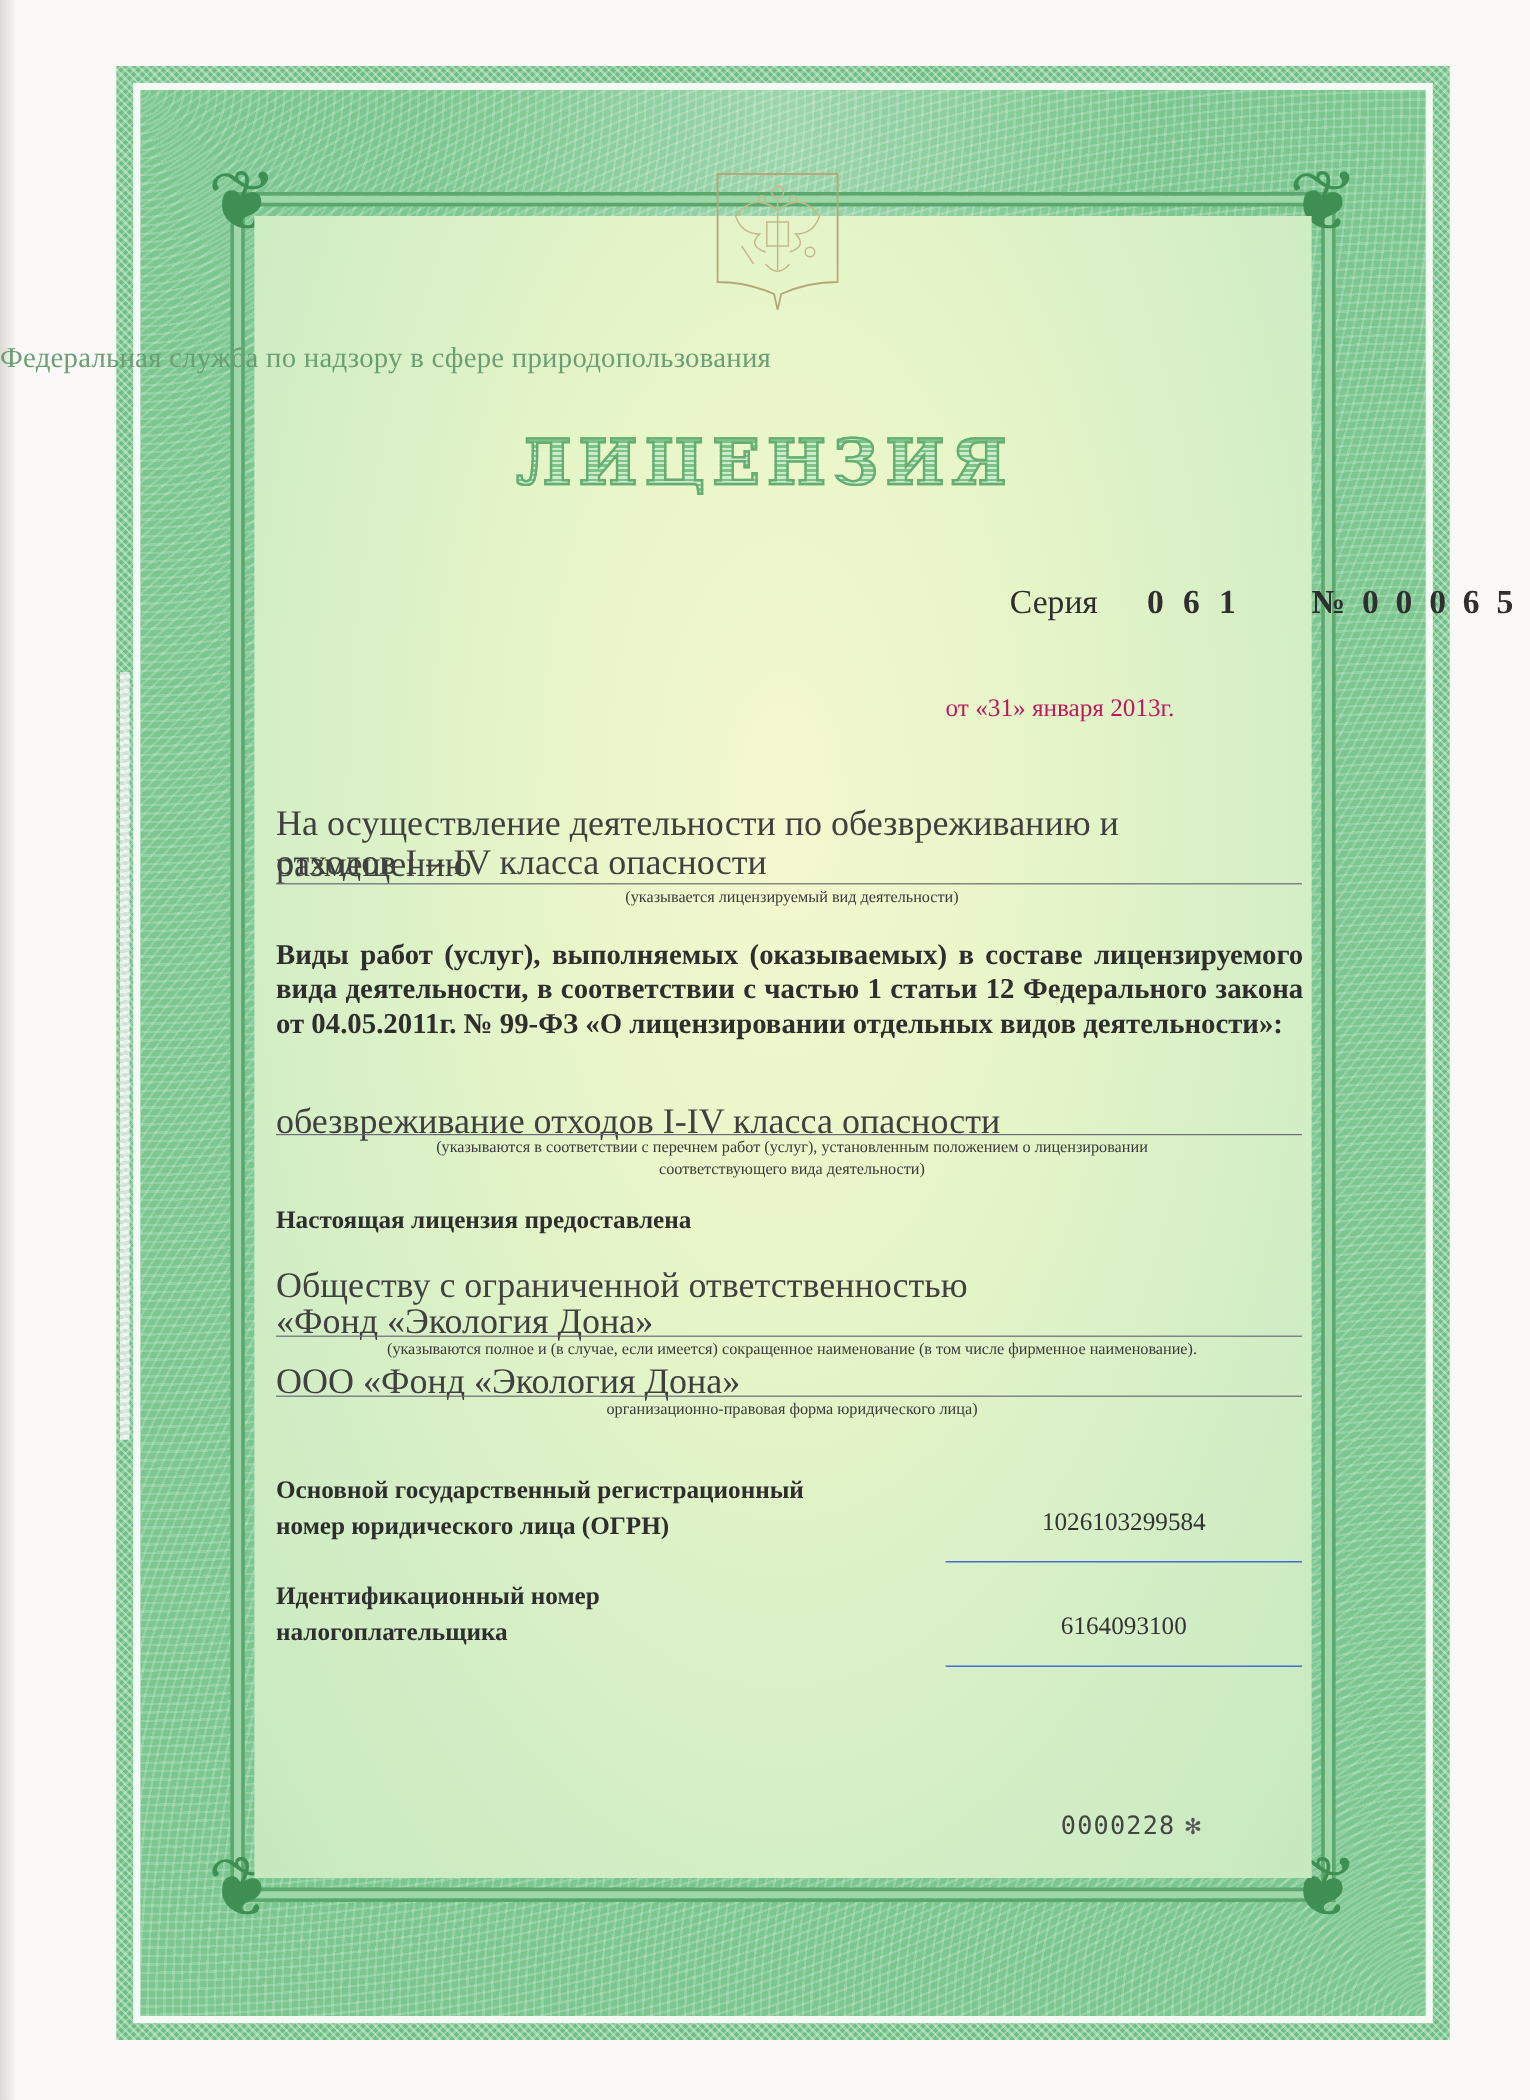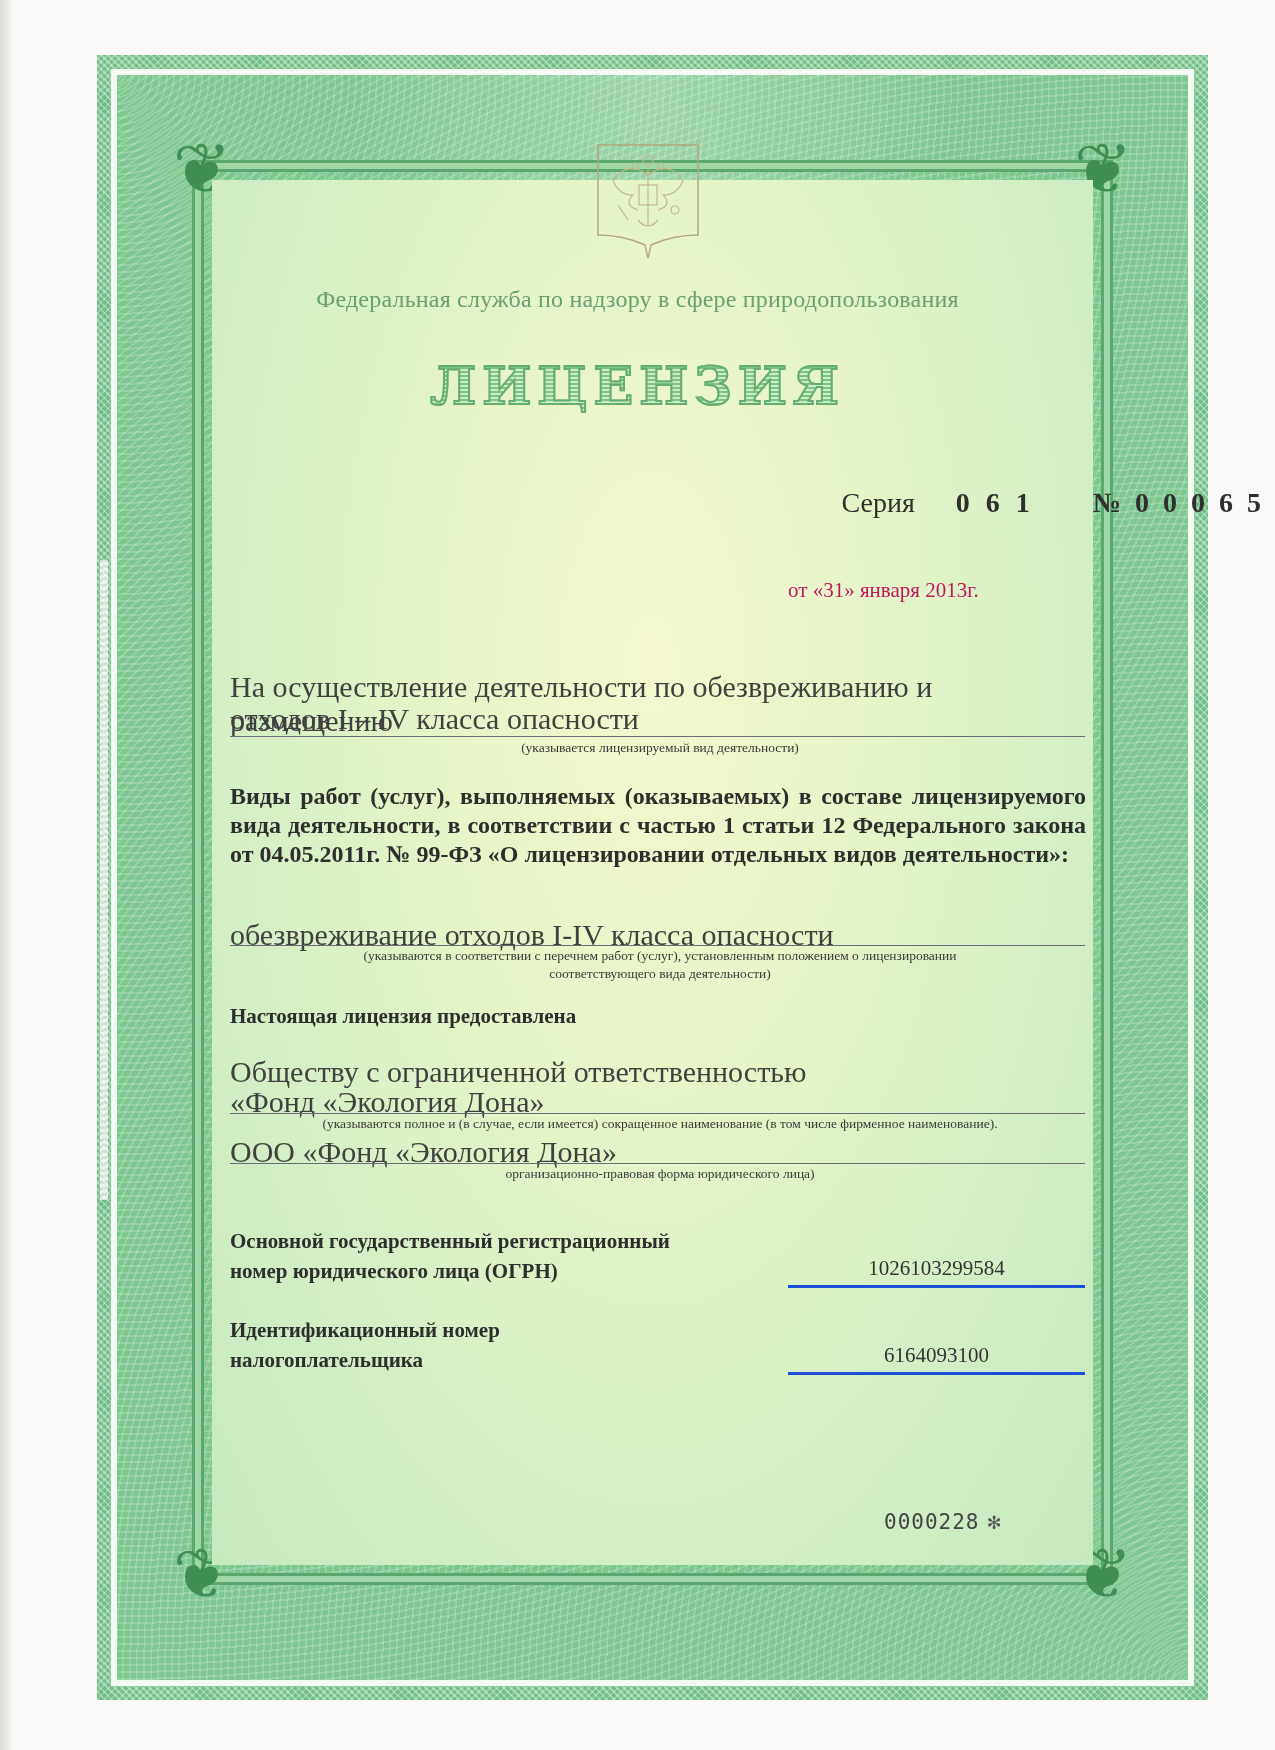--- a/index.html
+++ b/index.html
@@ -41,21 +41,21 @@
   }
   .interior {
     position:absolute; left:115px; top:125px; right:115px; bottom:135px;
     background:
       radial-gradient(ellipse at 50% 35%, #f5f8cf 0%, #e6f5c8 35%, #d4eec6 70%, #c7e9bf 100%);
   }
   .emblem {
     position:absolute; left:593px; top:140px; width:110px; height:120px;
   }
   .agency {
-    position:absolute; left:0; width:1275px; top:286px; text-align:center;
+    position:absolute; left:0; width:1275px; top:286px; text-align:left;
     font-size:24px; color:#6a9f74; letter-spacing:0.2px;
   }
   .title {
     position:absolute; left:0; width:1275px; top:355px; text-align:center;
     font-family:"DejaVu Serif", serif; font-weight:bold; font-size:52px;
     color:#a6d9a3; letter-spacing:6px;
     -webkit-text-stroke:2px #66ad72;
     background:repeating-linear-gradient(180deg,#7ec386 0 2px,#cdeccb 2px 4px);
     -webkit-background-clip:text; background-clip:text;
     -webkit-text-fill-color:transparent;
@@ -79,21 +79,21 @@
   }
   .bold-para {
     position:absolute; left:230px; width:856px; font-size:24px; font-weight:bold; line-height:29px;
     text-align:justify; text-align-last:left; color:#2e2e2e;
   }
   .label-bold {
     position:absolute; left:230px; font-size:21px; font-weight:bold; line-height:28px; color:#2e2e2e;
   }
   .value-field {
     position:absolute; left:788px; width:297px; text-align:center; font-size:21px; color:#333;
-    border-bottom:3px solid #1d4ed8; padding-bottom:4px;
+    border-bottom:1px solid #1d4ed8; padding-bottom:20px;
   }
   .serial {
     position:absolute; left:884px; top:1509px; font-family:"DejaVu Sans Mono", monospace;
     font-size:21px; color:#444; letter-spacing:1px;
   }
   .serial .star { color:#555; margin-left:8px; font-size:22px; }
   .stitch { position:absolute; left:100px; top:560px; width:8px; height:640px;
     background:repeating-linear-gradient(170deg,#e8e8e8 0 3px,#ffffff 3px 6px); opacity:0.8; }
 </style>
 </head>

